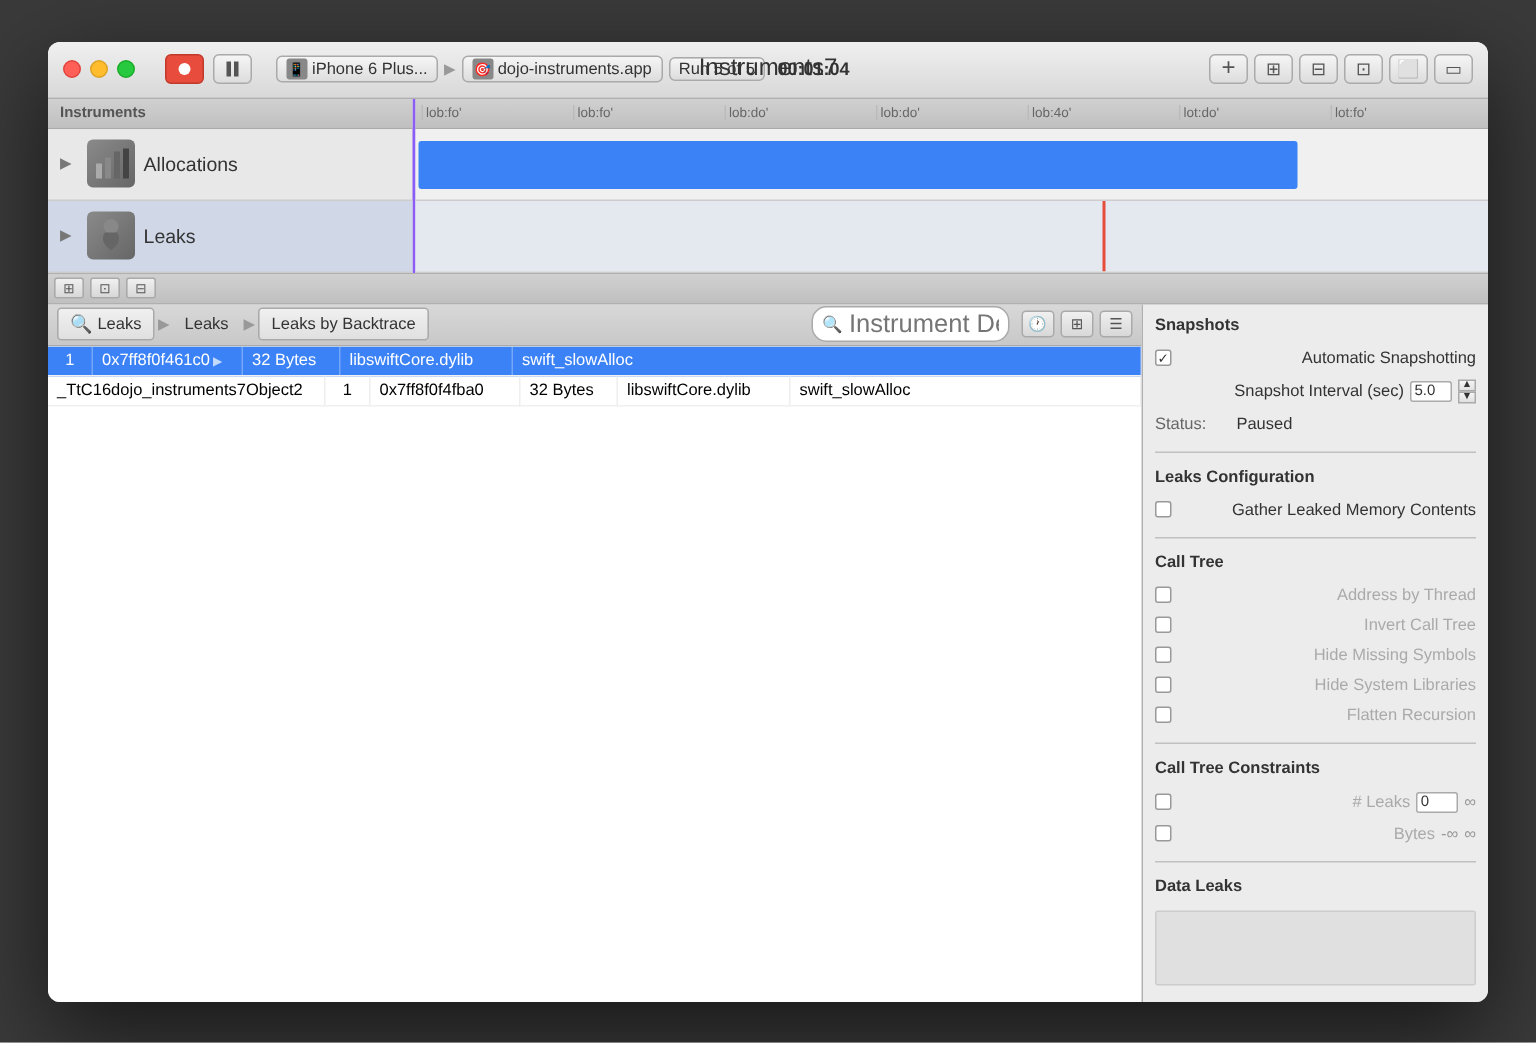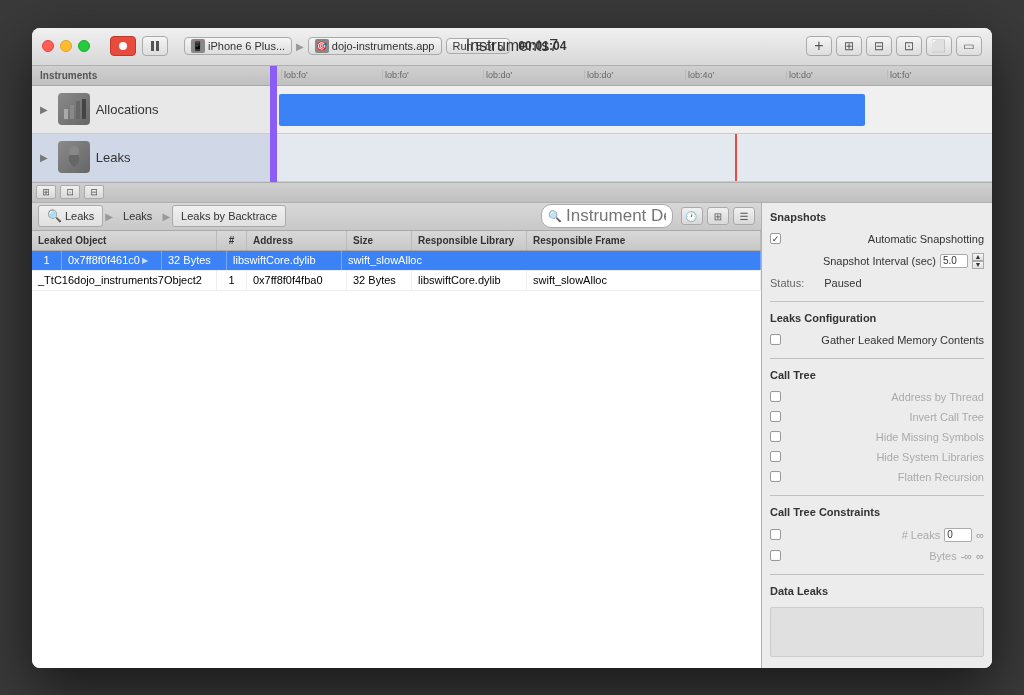--- a/index.html
+++ b/index.html
@@ -178,21 +178,21 @@
     }
     
     .timeline-area {
       display: flex;
       border-bottom: 1px solid #b0b0b0;
       background: #e8e8e8;
     }
     .sidebar-panel {
       width: 245px;
       min-width: 245px;
-      border-right: 7px solid #8b5cf6;
+      border-right: 2px solid #8b5cf6;
       background: #e8e8e8;
     }
     .sidebar-header {
       height: 20px;
       background: linear-gradient(180deg, #d0d0d0, #c0c0c0);
       border-bottom: 1px solid #aaa;
       display: flex;
       align-items: center;
       padding: 0 8px;
       font-size: 10px;
@@ -708,28 +708,20 @@
             <input class="search-input" type="text" placeholder="Instrument Detail" style="">
           </div>
           <div class="tab-bar-right">
             <div class="view-btn">🕐</div>
             <div class="view-btn">⊞</div>
             <div class="view-btn">☰</div>
           </div>
         </div>
 
         <div class="table-container">
-          <div class="table-header">
-            <div class="th-cell th-leaked-object">Leaked Object</div>
-            <div class="th-cell th-num">#</div>
-            <div class="th-cell th-address">Address</div>
-            <div class="th-cell th-size">Size</div>
-            <div class="th-cell th-resp-lib">Responsible Library</div>
-            <div class="th-cell th-resp-frame">Responsible Frame</div>
-          </div>
           <div class="table-row selected">
             <div class="td-cell td-num">1</div>
             <div class="td-cell td-address">0x7ff8f0f461c0 <span class="arrow-icon">▶</span></div>
             <div class="td-cell td-size">32 Bytes</div>
             <div class="td-cell td-resp-lib">libswiftCore.dylib</div>
             <div class="td-cell td-resp-frame">swift_slowAlloc</div>
           </div>
           <div class="table-row">
             <div class="td-cell td-leaked-object">_TtC16dojo_instruments7Object2</div>
             <div class="td-cell td-num">1</div>

